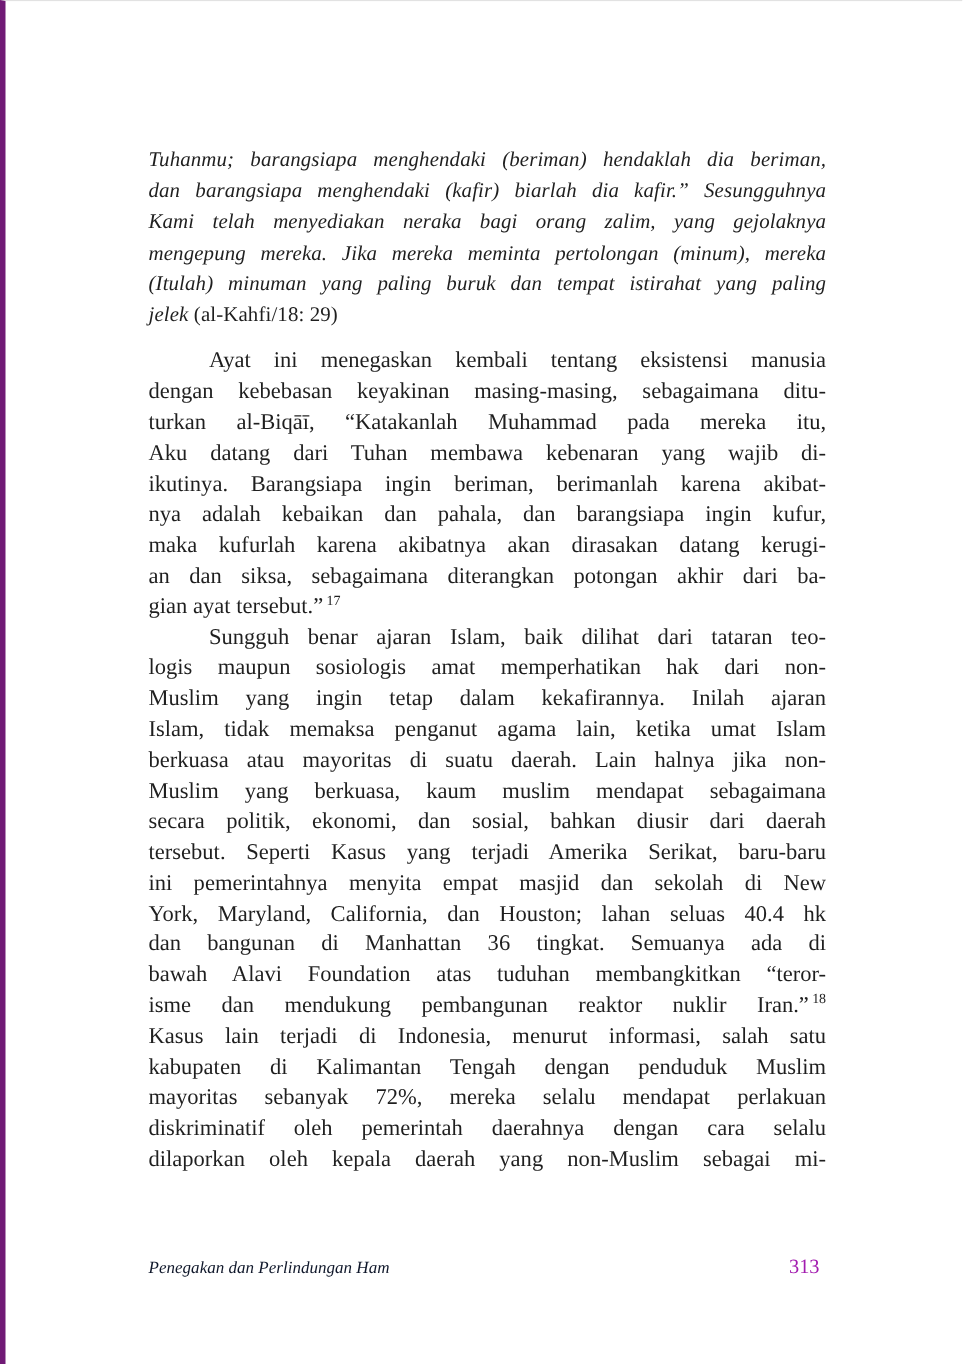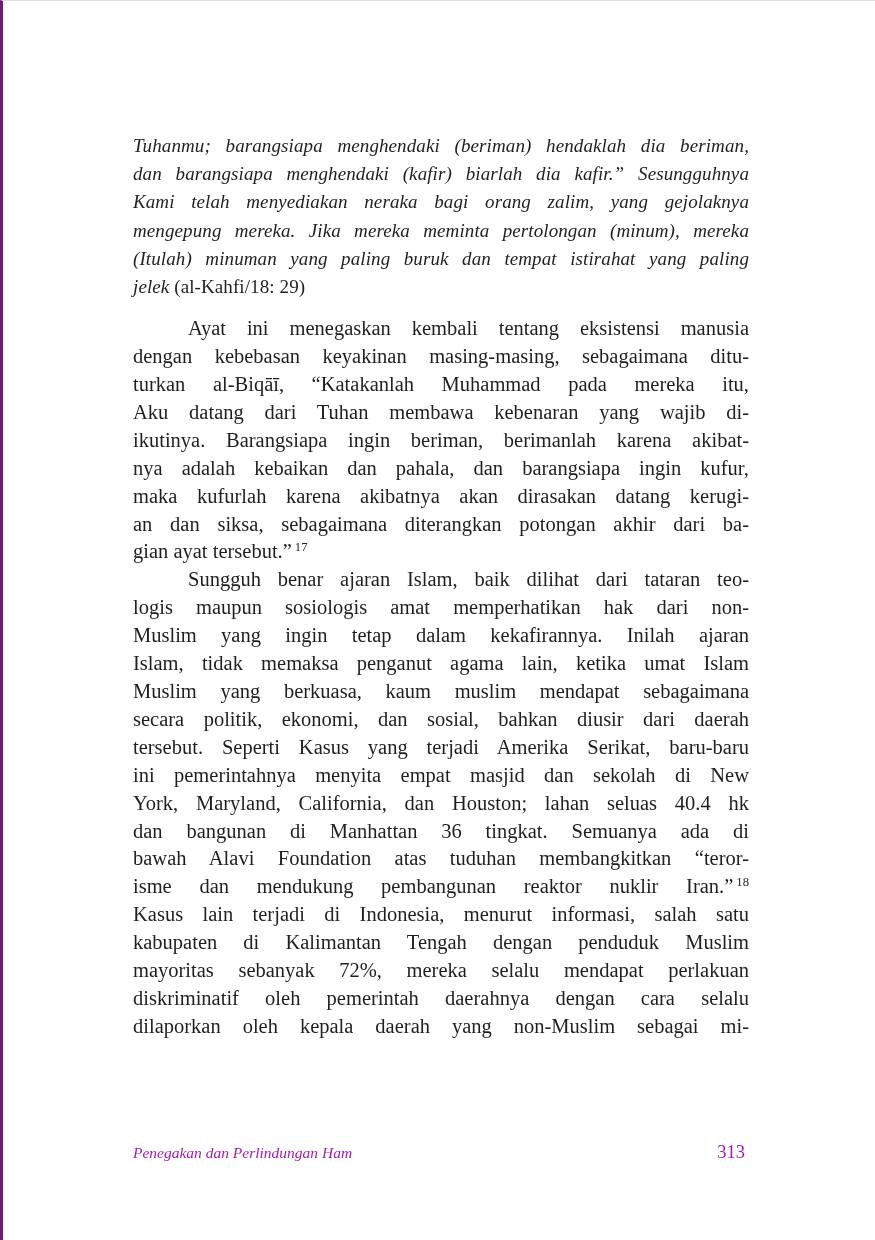--- a/index.html
+++ b/index.html
@@ -10,21 +10,21 @@
   .page {
     position: relative;
     width: 875px;
     height: 1240px;
     background: #ffffff;
     color: #1f1f1f;
     font-family: "Liberation Serif", "DejaVu Serif", serif;
     overflow: hidden;
     box-sizing: border-box;
     border-top: 1px solid #e2e2e2;
-    border-left: 3px solid #701a75;
+    border-left: 5px solid #701a75;
   }
   .content {
     position: absolute;
     left: 130px;
     width: 616px;
     top: 131px;
   }
   .quote-block {
     font-style: italic;
     font-size: 19px;
@@ -61,21 +61,21 @@
     left: 130px;
     right: 130px;
     top: 1141px;
     display: flex;
     justify-content: space-between;
     align-items: baseline;
   }
   .footer-title {
     font-style: italic;
     font-size: 15.5px;
-    color: #a21caf;
+    color: #0f172a;
   }
   .page-number {
     font-size: 18.5px;
     color: #a21caf;
   }
 </style>
 </head>
 <body>
 
 <div class="page">
@@ -98,20 +98,21 @@
           <div class="line"><span>nya adalah kebaikan dan pahala, dan barangsiapa ingin kufur,</span></div>
           <div class="line"><span>maka kufurlah karena akibatnya akan dirasakan datang kerugi-</span></div>
           <div class="line"><span>an dan siksa, sebagaimana diterangkan potongan akhir dari ba-</span></div>
           <div class="line last"><span>gian ayat tersebut.”</span><sup>17</sup></div>
         </div>
       <div class="paragraph">
           <div class="line indent"><span>Sungguh benar ajaran Islam, baik dilihat dari tataran teo-</span></div>
           <div class="line"><span>logis maupun sosiologis amat memperhatikan hak dari non-</span></div>
           <div class="line"><span>Muslim yang ingin tetap dalam kekafirannya. Inilah ajaran</span></div>
           <div class="line"><span>Islam, tidak memaksa penganut agama lain, ketika umat Islam</span></div>
+          <div class="line"><span>berkuasa atau mayoritas di suatu daerah. Lain halnya jika non-</span></div>
           <div class="line"><span>Muslim yang berkuasa, kaum muslim mendapat sebagaimana</span></div>
           <div class="line"><span>secara politik, ekonomi, dan sosial, bahkan diusir dari daerah</span></div>
           <div class="line"><span>tersebut. Seperti Kasus yang terjadi Amerika Serikat, baru-baru</span></div>
           <div class="line"><span>ini pemerintahnya menyita empat masjid dan sekolah di New</span></div>
           <div class="line"><span>York, Maryland, California, dan Houston; lahan seluas 40.4 hk</span></div>
           <div class="line"><span>dan bangunan di Manhattan 36 tingkat. Semuanya ada di</span></div>
           <div class="line"><span>bawah Alavi Foundation atas tuduhan membangkitkan “teror-</span></div>
           <div class="line"><span>isme dan mendukung pembangunan reaktor nuklir Iran.”</span><sup>18</sup></div>
           <div class="line"><span>Kasus lain terjadi di Indonesia, menurut informasi, salah satu</span></div>
           <div class="line"><span>kabupaten di Kalimantan Tengah dengan penduduk Muslim</span></div>

